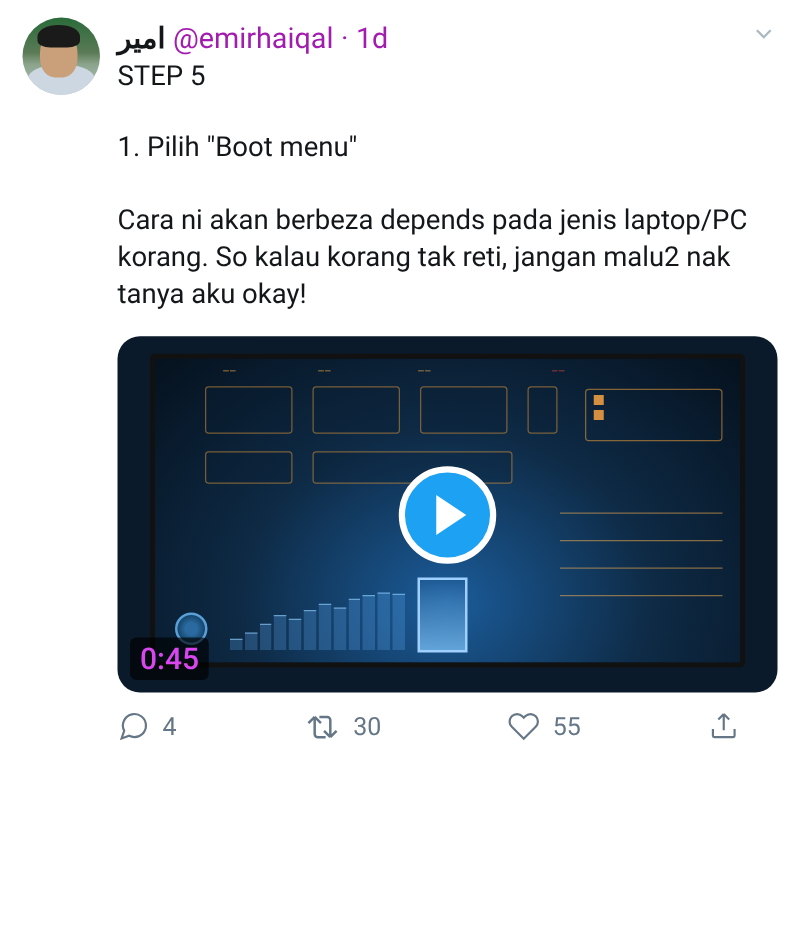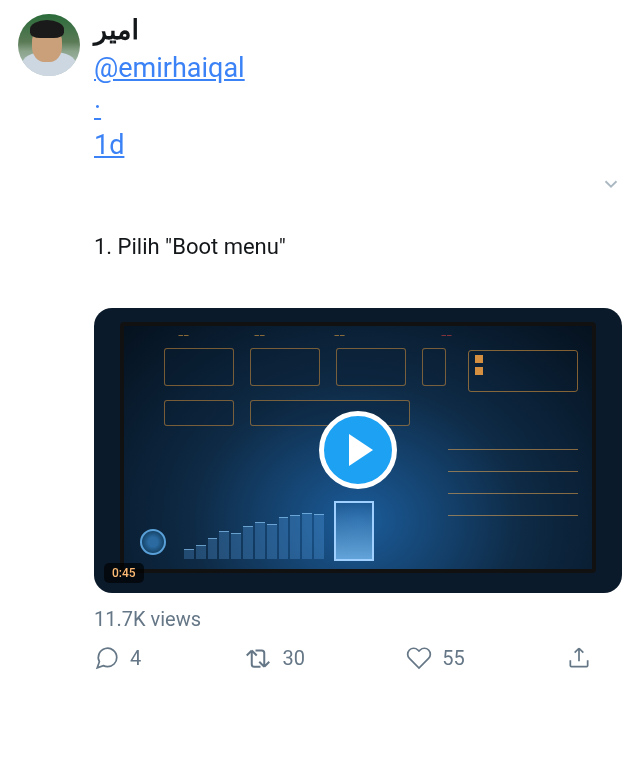--- a/index.html
+++ b/index.html
@@ -49,32 +49,30 @@
       border-radius: 40% 40% 0 0;
     }
     .main-col {
       flex: 1 1 auto;
       min-width: 0;
     }
     .header-row {
       display: flex;
       align-items: baseline;
       gap: 6px;
-      font-size: 27px;
+      font-size: 23px;
       line-height: 1.2;
-      flex-direction: column;
     }
     .display-name {
       font-weight: 700;
       color: #14171a;
     }
     .handle, .dot, .time {
-      color: #3b82f6;
+      color: #a21caf;
       font-weight: 400;
-      text-decoration: underline;
     }
     .chevron {
       margin-left: auto;
       color: #aab8c2;
       padding-top: 2px;
     }
     .tweet-body {
       font-size: 22px;
       line-height: 1.35;
       color: #14171a;
@@ -154,22 +152,22 @@
       width: 0; height: 0;
       border-left: 24px solid #fff;
       border-top: 16px solid transparent;
       border-bottom: 16px solid transparent;
       margin-left: 6px;
     }
     .duration-badge {
       position: absolute;
       bottom: 10px; left: 10px;
       background: rgba(0,0,0,0.65);
-      color: #fdba74;
-      font-size: 12px;
+      color: #d946ef;
+      font-size: 24px;
       padding: 3px 8px;
       border-radius: 5px;
       font-weight: 500;
     }
     .views {
       color: #657786;
       font-size: 20px;
       margin-top: 14px;
     }
     .actions {
@@ -209,23 +207,25 @@
       <span class="dot">·</span>
       <span class="time">1d</span>
       <span class="chevron">
         <svg width="22" height="22" viewBox="0 0 24 24" fill="none" stroke="#aab8c2" stroke-width="2">
           <polyline points="6 9 12 15 18 9"></polyline>
         </svg>
       </span>
     </div>
 
     <div class="tweet-body">
+      <p>STEP 5</p>
       <div class="blank-line"></div>
       <p>1. Pilih "Boot menu"</p>
       <div class="blank-line"></div>
+      <p>Cara ni akan berbeza depends pada jenis laptop/PC korang. So kalau korang tak reti, jangan malu2 nak tanya aku okay!</p>
     </div>
 
     <div class="media">
       <div class="screen">
         <div class="tag" style="top:6px; left:54px;">——</div>
         <div class="tag" style="top:6px; left:130px;">——</div>
         <div class="tag" style="top:6px; left:210px;">——</div>
         <div class="tag-r" style="position:absolute; top:6px; right:140px;">——</div>
         <div class="panel-row" style="top:22px;">
           <div class="panel" style="margin-left:40px; width:70px; height:38px;"></div>
@@ -263,21 +263,20 @@
             <div style="height:98%"></div>
         </div>
         <div class="block"></div>
       </div>
       <div class="play-button">
         <div class="play-triangle"></div>
       </div>
       <div class="duration-badge">0:45</div>
     </div>
 
-    <div class="views">11.7K views</div>
 
     <div class="actions">
       <div class="action">
         <span>
           <svg width="26" height="26" viewBox="0 0 24 24" fill="none" stroke="#657786" stroke-width="1.6">
             <path d="M21 11.5a8.38 8.38 0 0 1-8.5 8.5 8.5 8.5 0 0 1-3.9-.95L3 21l1.95-5.6A8.5 8.5 0 1 1 21 11.5z"></path>
           </svg>
         </span>
         <span>4</span>
       </div>

